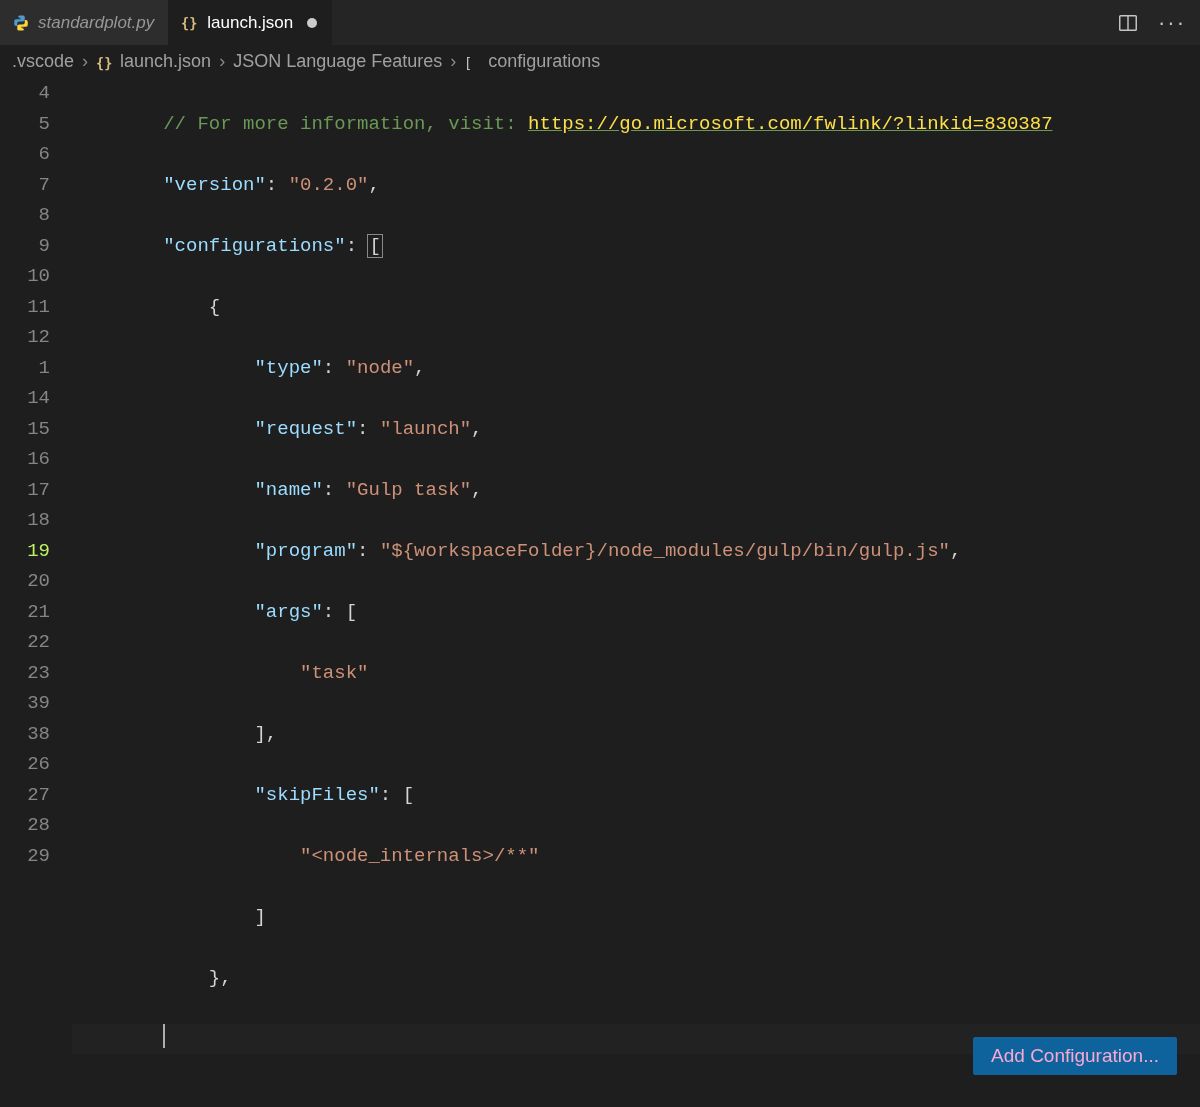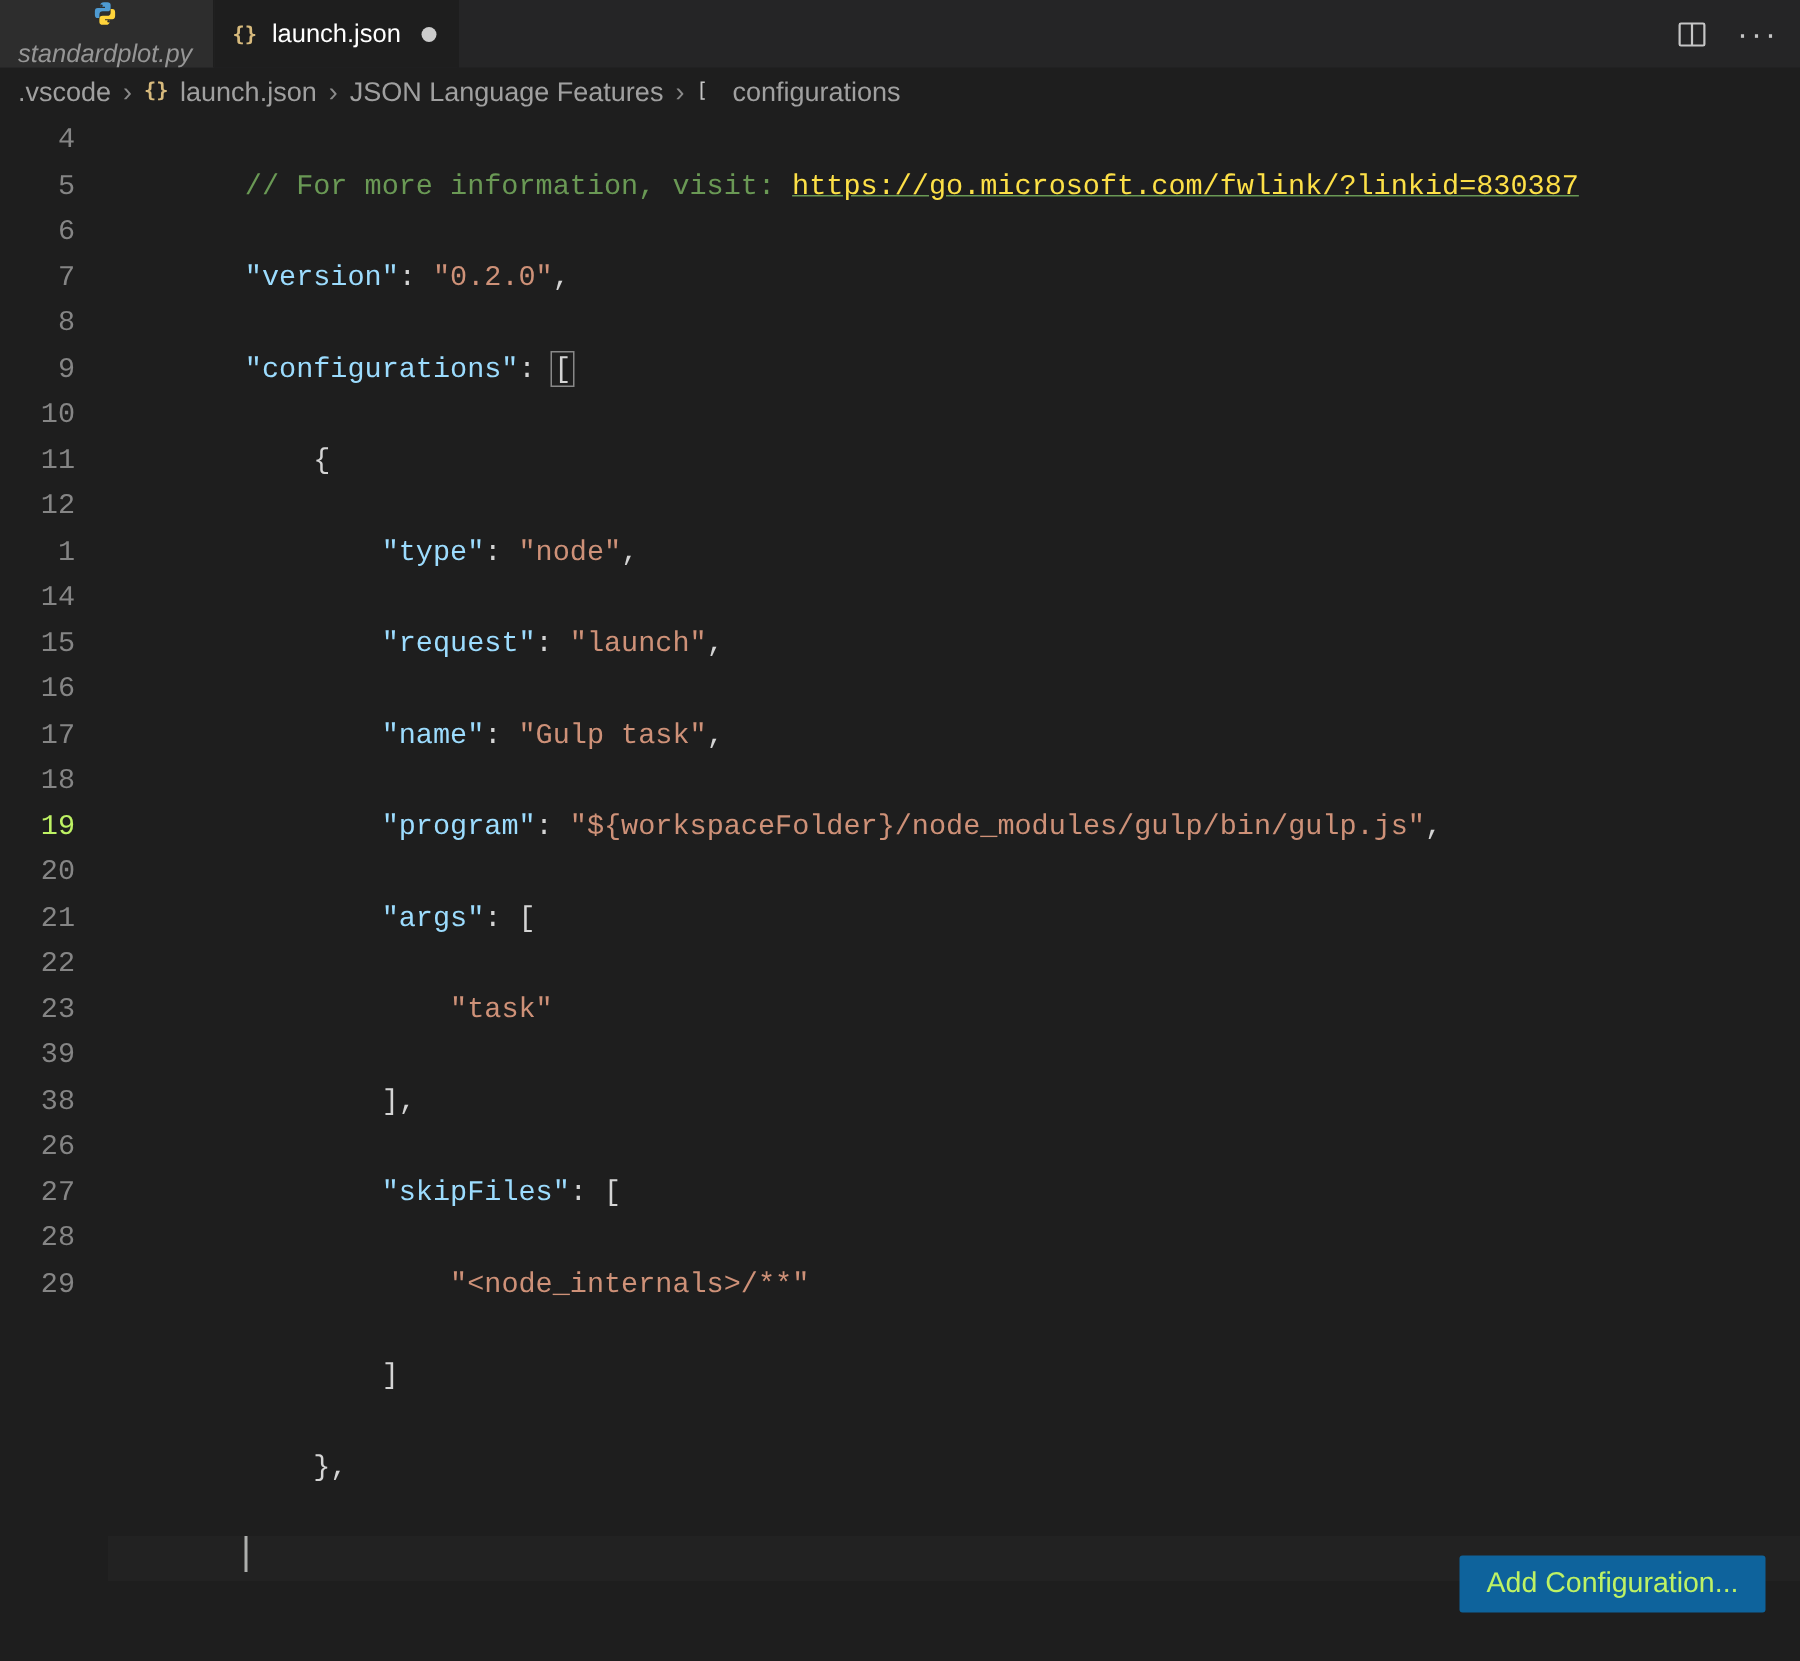--- a/index.html
+++ b/index.html
@@ -27,21 +27,20 @@
     gap: 8px;
     font-size: 17px;
     cursor: pointer;
     color: #969696;
     background: #2d2d2d;
     border-right: 1px solid #1e1e1e;
   }
   .tab.inactive {
     background: #2d2d2d;
     font-style: italic;
-    flex-direction: column;
   }
   .tab.active {
     background: #1e1e1e;
     color: #ffffff;
     font-style: normal;
   }
   .tab .filetype-icon { width: 18px; height: 18px; display:flex; align-items:center; justify-content:center; }
   .tab .filetype-icon svg { width:18px; height:18px; }
   .tab .dirty-dot {
     width: 10px; height: 10px; border-radius: 50%;
@@ -62,21 +61,21 @@
   
   .breadcrumb {
     display: flex; align-items: center;
     height: 33px;
     background: #1e1e1e;
     padding: 0 12px;
     font-size: 18px;
     color: #a0a0a0;
     gap: 2px;
   }
-  .breadcrumb .crumb { display:flex; align-items:flex-start; gap:6px; cursor:pointer; }
+  .breadcrumb .crumb { display:flex; align-items:flex-end; gap:6px; cursor:pointer; }
   .breadcrumb .sep { padding: 0 6px; color:#8a8a8a; }
   .crumb .icon-slot { width:18px; height:18px; display:flex; align-items:center; justify-content:center; }
   .crumb .icon-slot svg { width:18px; height:18px; }
 
   
   .editor {
     position: relative;
     display: flex;
     height: calc(1107px - 45px - 33px);
     font-family: Consolas, "Courier New", monospace;
@@ -122,21 +121,21 @@
     vertical-align:middle;
     position:relative; top:-2px;
   }
 
   
   .add-config-btn {
     position: absolute;
     right: 23px;
     bottom: 32px;
     background: #0e639c;
-    color: #bef264;
+    color: #f9a8d4;
     font-family: "Segoe UI", Arial, sans-serif;
     font-size: 19px;
     padding: 8px 18px;
     border: none;
     border-radius: 2px;
     cursor: pointer;
   }
 </style>
 </head>
 <body>

